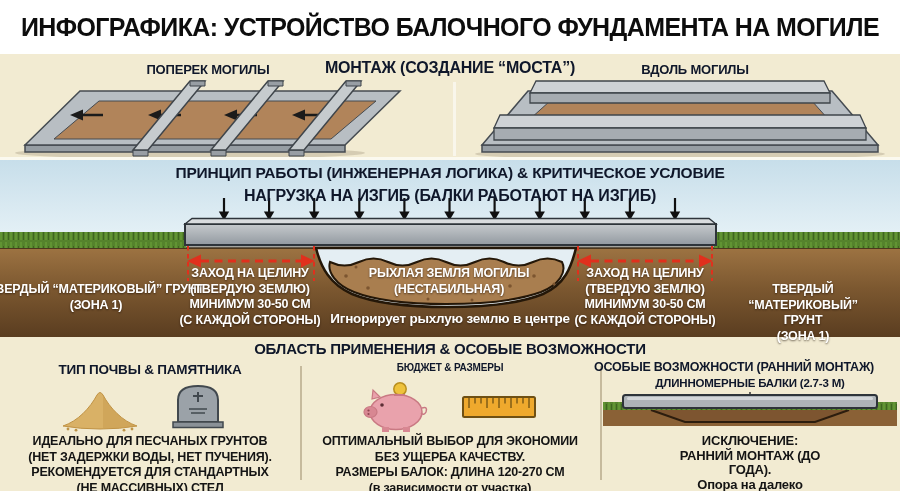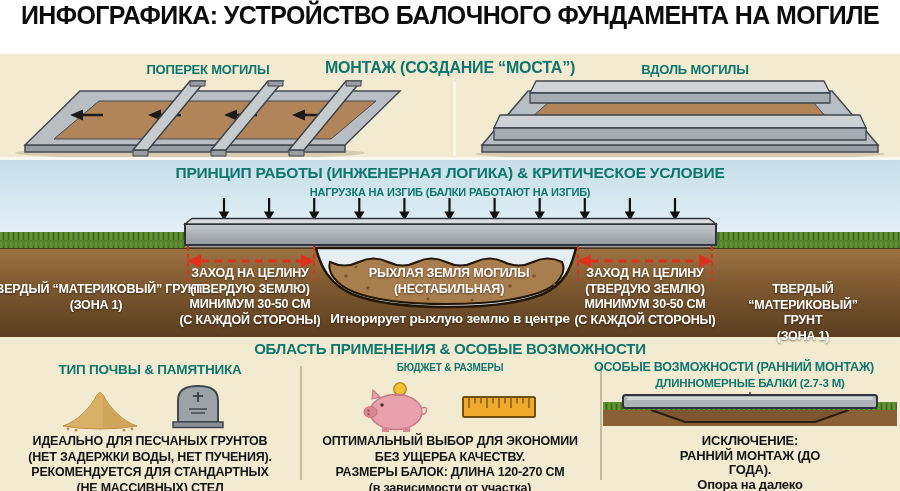--- a/index.html
+++ b/index.html
@@ -1,24 +1,24 @@
 <!DOCTYPE html>
 <html><head>
 <meta charset="utf-8">
 <style>
   html,body{margin:0;padding:0;background:#666;}
   .stage{position:relative;width:900px;height:491px;overflow:hidden;
          font-family:"Liberation Sans",sans-serif;background:#f2ebd2;}
   .abs{position:absolute;}
   .sec-title{position:absolute;left:0;top:0;width:900px;height:54px;background:#ffffff;
-             display:flex;align-items:flex-start;justify-content:center;}
+             display:flex;align-items:center;justify-content:center;}
   .title-text{font-size:26px;font-weight:700;color:#0d0d0d;letter-spacing:-0.6px;
               white-space:nowrap;transform:scaleX(.96);}
   .lbl{position:absolute;transform:translateX(-50%);text-align:center;font-weight:700;
-       color:#0f766e;white-space:pre-line;line-height:1.25;letter-spacing:-0.2px;}
+       color:#0f172a;white-space:pre-line;line-height:1.25;letter-spacing:-0.2px;}
   .white{color:#ffffff;text-shadow:0 1px 2px rgba(25,12,0,.6);}
   .sep{position:absolute;left:0;width:900px;height:3px;background:#fbf9ef;}
   .vdiv{position:absolute;width:2px;background:rgba(125,108,70,.38);}
   .vdiv-light{position:absolute;width:3px;background:rgba(255,255,255,.55);}
   svg{display:block;}
 </style>
 </head>
 <body>
 
 <div class="stage">
@@ -155,21 +155,21 @@
     </g>
     <g stroke="#e0301d" fill="#e0301d">
       <line x1="578" y1="86" x2="578" y2="121" stroke-dasharray="4.5,3.5" stroke-width="2"></line>
       <line x1="712" y1="86" x2="712" y2="121" stroke-dasharray="4.5,3.5" stroke-width="2"></line>
       <line x1="591" y1="101" x2="699" y2="101" stroke-dasharray="8,5.5" stroke-width="3"></line>
       <polygon points="577,101 591,94.5 591,107.5" stroke="none"></polygon>
       <polygon points="713,101 699,94.5 699,107.5" stroke="none"></polygon>
     </g>
   </svg>
   <div class="lbl" style="left:450px;top:163px;font-size:15.5px;white-space:nowrap;">ПРИНЦИП РАБОТЫ (ИНЖЕНЕРНАЯ ЛОГИКА) &amp; КРИТИЧЕСКОЕ УСЛОВИЕ</div>
-  <div class="lbl" style="left:450px;top:186px;font-size:11px;white-space:nowrap;">НАГРУЗКА НА ИЗГИБ (БАЛКИ РАБОТАЮТ НА ИЗГИБ)</div>
+  <div class="lbl" style="left:450px;top:186px;font-size:16px;white-space:nowrap;">НАГРУЗКА НА ИЗГИБ (БАЛКИ РАБОТАЮТ НА ИЗГИБ)</div>
   <div class="lbl white" style="left:96px;top:282px;font-size:12.5px;">ТВЕРДЫЙ “МАТЕРИКОВЫЙ” ГРУНТ
 (ЗОНА 1)</div>
   <div class="lbl white" style="left:250px;top:266px;font-size:12.5px;">ЗАХОД НА ЦЕЛИНУ
 (ТВЕРДУЮ ЗЕМЛЮ)
 МИНИМУМ 30-50 СМ
 (С КАЖДОЙ СТОРОНЫ)</div>
   <div class="lbl white" style="left:449px;top:266px;font-size:12.5px;">РЫХЛАЯ ЗЕМЛЯ МОГИЛЫ
 (НЕСТАБИЛЬНАЯ)</div>
   <div class="lbl white" style="left:450px;top:311px;font-size:13.5px;">Игнорирует рыхлую землю в центре</div>
   <div class="lbl white" style="left:645px;top:266px;font-size:12.5px;">ЗАХОД НА ЦЕЛИНУ

